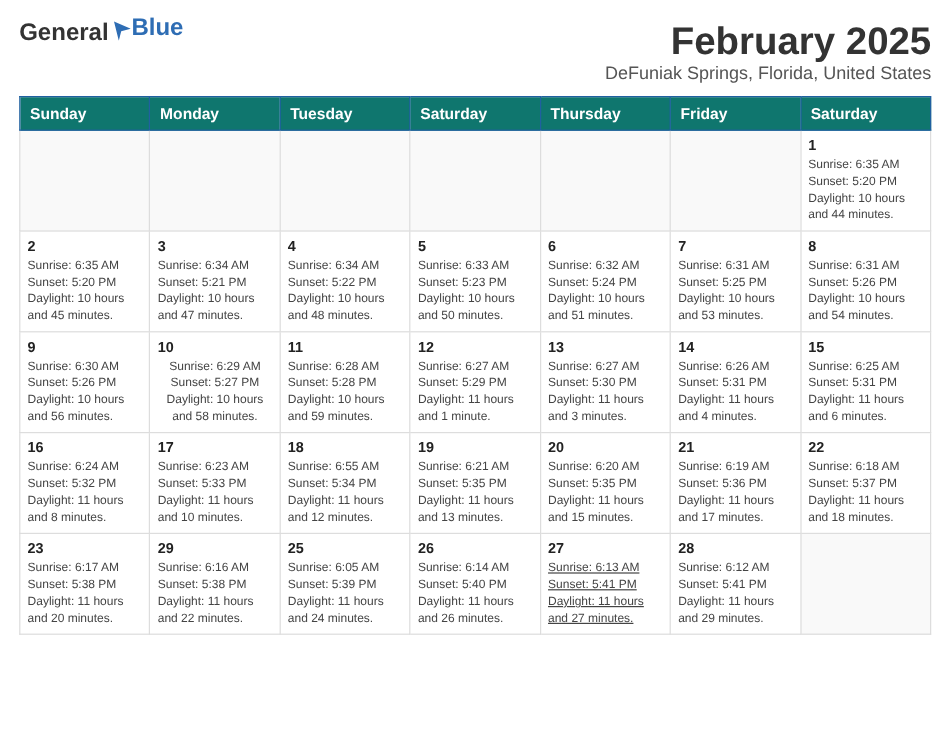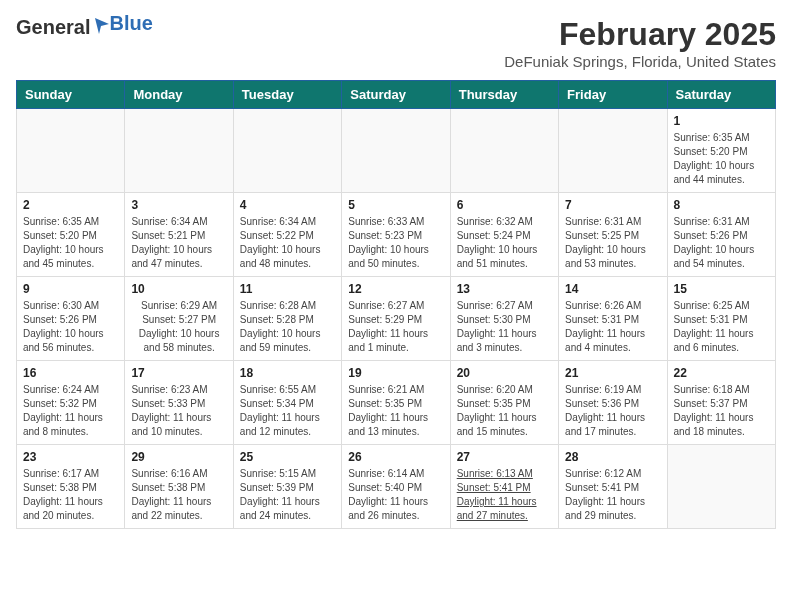--- a/index.html
+++ b/index.html
@@ -282,21 +282,21 @@
         </td>
         <td>
           <div class="day-num">29</div>
           <div class="day-info" style="white-space: pre-line;">Sunrise: 6:16 AM
 Sunset: 5:38 PM
 Daylight: 11 hours
 and 22 minutes.</div>
         </td>
         <td>
           <div class="day-num">25</div>
-          <div class="day-info" style="white-space: pre-line;">Sunrise: 5:15 AM
+          <div class="day-info" style="white-space: pre-line;">Sunrise: 6:05 AM
 Sunset: 5:39 PM
 Daylight: 11 hours
 and 24 minutes.</div>
         </td>
         <td>
           <div class="day-num">26</div>
           <div class="day-info" style="white-space: pre-line;">Sunrise: 6:14 AM
 Sunset: 5:40 PM
 Daylight: 11 hours
 and 26 minutes.</div>

